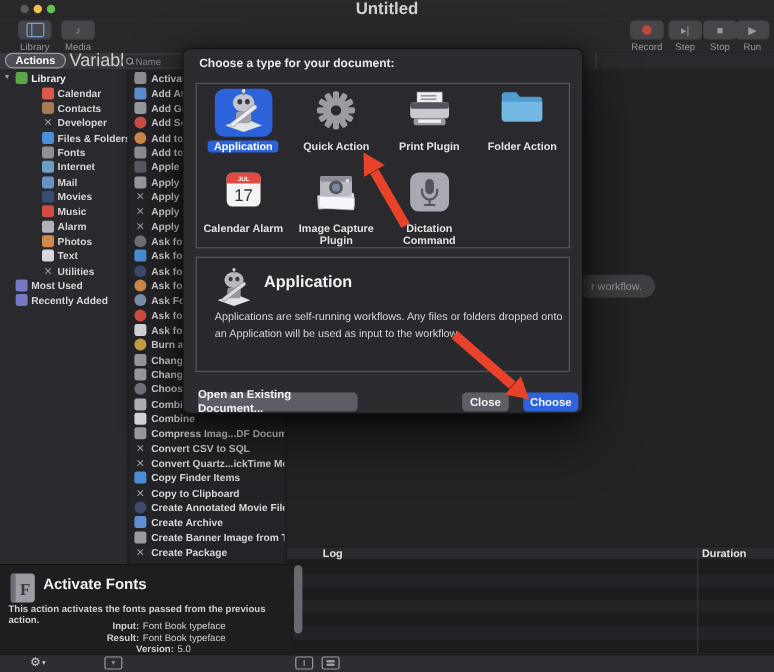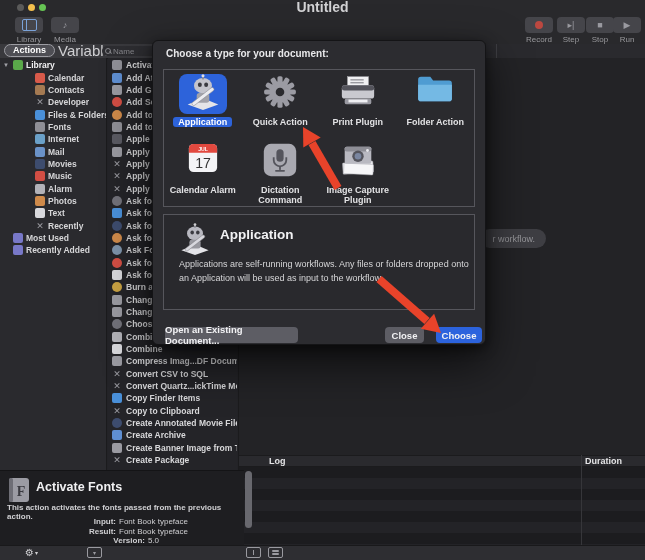--- a/index.html
+++ b/index.html
@@ -214,21 +214,21 @@
         <div class="tree-row child">
           <span class="mini-ico" style="background: rgb(207, 138, 74);"></span>
           <span class="tree-label">Photos</span>
         </div>
         <div class="tree-row child">
           <span class="mini-ico" style="background: rgb(216, 216, 220);"></span>
           <span class="tree-label">Text</span>
         </div>
         <div class="tree-row child">
           <span class="mini-ico xglyph">✕</span>
-          <span class="tree-label">Recently</span>
+          <span class="tree-label">Utilities</span>
         </div>
       </div>
     <div>
         <div class="tree-row root">
           <span class="disclosure"></span>
           <span class="mini-ico" style="background: rgb(120, 120, 200);"></span>
           <span class="tree-label">Most Used</span>
         </div>
         <div class="tree-row root">
           <span class="disclosure"></span>
@@ -494,51 +494,51 @@
         <div class="type-cell">
           <div class="type-ic">
             <svg width="32" height="32" viewBox="0 0 34 34">
               <rect x="2" y="2" width="30" height="30" rx="5" fill="#f4f4f6"></rect>
               <path d="M2,7 q0,-5 5,-5 h20 q5,0 5,5 v4.5 h-30 z" fill="#e2493f"></path>
               <text x="17" y="9.8" font-size="5.5" text-anchor="middle" fill="#fff" font-family="sans-serif" font-weight="bold">JUL</text>
               <text x="17" y="27.5" font-size="15" text-anchor="middle" fill="#333" font-family="sans-serif">17</text>
             </svg>
           </div>
           <div class="type-label">Calendar Alarm</div>
-        </div>
-        <div class="type-cell">
-          <div class="type-ic">
-            <svg width="36" height="36" viewBox="0 0 40 40">
-              <rect x="2" y="2" width="36" height="36" rx="8" fill="#a9a9b1"></rect>
-              <rect x="16" y="8" width="8" height="14" rx="4" fill="#54545c"></rect>
-              <path d="M13,17 v3 a7,7 0 0 0 14,0 v-3" fill="none" stroke="#54545c" stroke-width="2"></path>
-              <rect x="19" y="27.5" width="2" height="3.5" fill="#54545c"></rect>
-              <rect x="14.5" y="31" width="11" height="2" rx="1" fill="#54545c"></rect>
-            </svg>
-          </div>
-          <div class="type-label">Dictation Command</div>
         </div>
         <div class="type-cell">
           <div class="type-ic">
             <svg width="38" height="36" viewBox="0 0 40 36">
               <g transform="rotate(-4 20 26)">
                 <rect x="4" y="20" width="32" height="12" rx="1" fill="#ececf0" stroke="#a8a8ae" stroke-width="0.5"></rect>
               </g>
               <g transform="rotate(3 20 28)">
                 <rect x="5" y="22" width="31" height="11" rx="1" fill="#f6f6f8" stroke="#a8a8ae" stroke-width="0.5"></rect>
               </g>
               <rect x="6" y="4" width="28" height="18" rx="2" fill="#b9b9c1"></rect>
               <rect x="6" y="4" width="28" height="5" rx="2" fill="#8e8e96"></rect>
               <circle cx="20" cy="14" r="6" fill="#54545c"></circle>
               <circle cx="20" cy="14" r="3.5" fill="#7a86a0"></circle>
               <circle cx="30" cy="8" r="1.5" fill="#e8e8ec"></circle>
             </svg>
           </div>
           <div class="type-label">Image Capture Plugin</div>
         </div>
+        <div class="type-cell">
+          <div class="type-ic">
+            <svg width="36" height="36" viewBox="0 0 40 40">
+              <rect x="2" y="2" width="36" height="36" rx="8" fill="#a9a9b1"></rect>
+              <rect x="16" y="8" width="8" height="14" rx="4" fill="#54545c"></rect>
+              <path d="M13,17 v3 a7,7 0 0 0 14,0 v-3" fill="none" stroke="#54545c" stroke-width="2"></path>
+              <rect x="19" y="27.5" width="2" height="3.5" fill="#54545c"></rect>
+              <rect x="14.5" y="31" width="11" height="2" rx="1" fill="#54545c"></rect>
+            </svg>
+          </div>
+          <div class="type-label">Dictation Command</div>
+        </div>
       </div>
     <div class="detail-box">
       <svg class="detail-robot" width="34" height="32" viewBox="0 0 40 40">
         <polygon points="20,27 37,34 20,40 3,34" fill="#e4e4e8"></polygon>
         <ellipse cx="20" cy="13" rx="10" ry="8.5" fill="#b8b8c0"></ellipse>
         <ellipse cx="16.5" cy="12" rx="2.2" ry="2.5" fill="#3a3a40"></ellipse>
         <ellipse cx="23.5" cy="12" rx="2.2" ry="2.5" fill="#3a3a40"></ellipse>
         <rect x="19" y="1.5" width="2" height="4.5" fill="#8a8a92"></rect>
         <circle cx="20" cy="2" r="1.7" fill="#cccccf"></circle>
         <rect x="13" y="21" width="14" height="11" rx="3" fill="#98989f"></rect>

